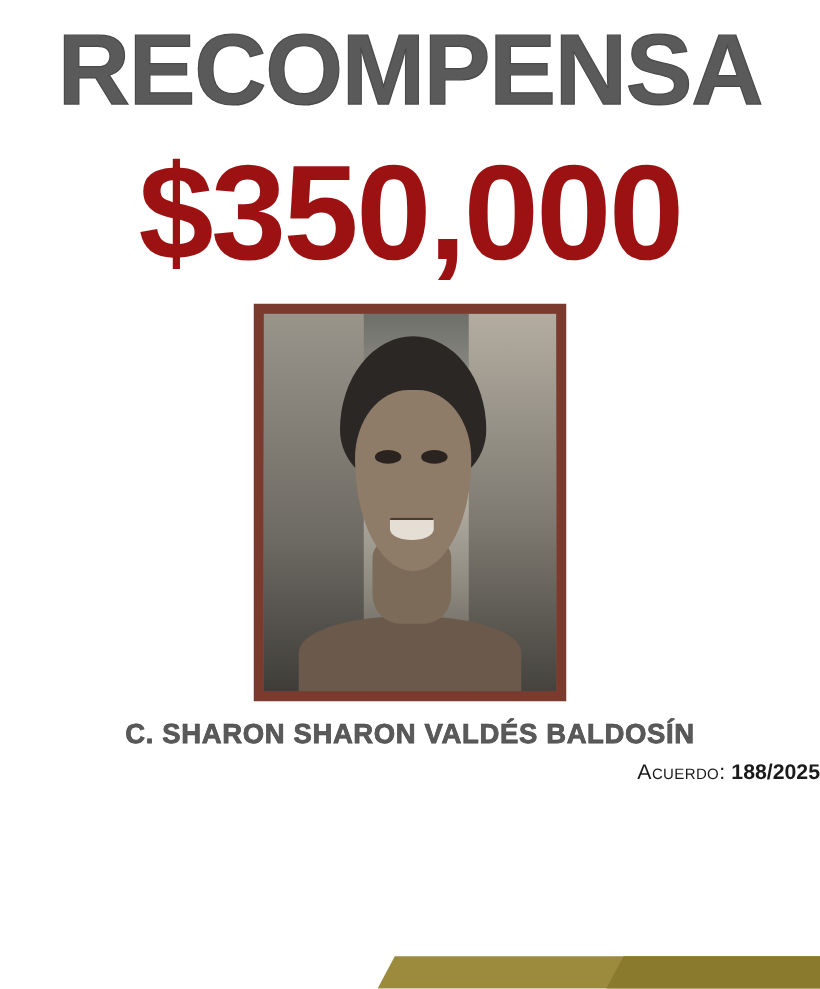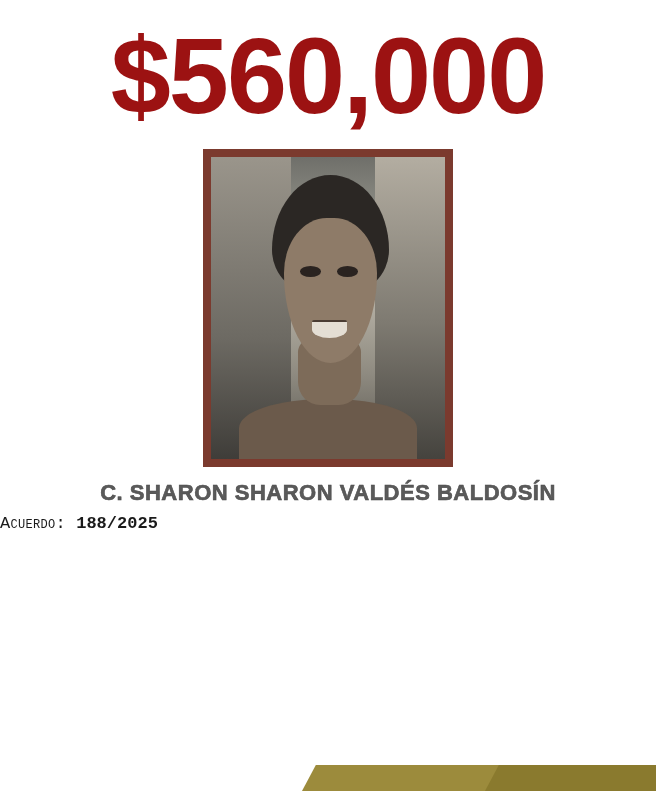--- a/index.html
+++ b/index.html
@@ -137,22 +137,22 @@
     font-family: "Liberation Sans", sans-serif;
     font-weight: bold;
     font-size: 22px;
     letter-spacing: 0.5px;
     color: #5a5a5a;
     line-height: 1.05;
     -webkit-text-stroke: 0.6px #4a4a4a;
   }
   .accord {
     margin: 10px 0 0 0;
-    text-align: left;
-    font-family: Liberation Mono, monospace;
+    text-align: right;
+    font-family: Liberation Sans, sans-serif;
     font-size: 17px;
     color: #1a1a1a;
   }
   .accord .acc-label {
     font-variant: small-caps;
     font-weight: normal;
     letter-spacing: 0.3px;
   }
   .accord .acc-value {
     font-weight: bold;
@@ -190,22 +190,23 @@
     background: #8a7a2e;
     transform: skewX(-28deg);
     transform-origin: bottom left;
   }
 </style>
 </head>
 <body>
 
 <div class="poster">
 
-
-  <div class="amount">$560,000</div>
+  <div class="headline">RECOMPENSA</div>
+
+  <div class="amount">$350,000</div>
 
 
   <div class="photo-wrap">
     <div class="photo">
       <div class="bg-left"></div>
       <div class="bg-right"></div>
       <div class="shoulders"></div>
       <div class="neck"></div>
       <div class="hair"></div>
       <div class="face"></div>

